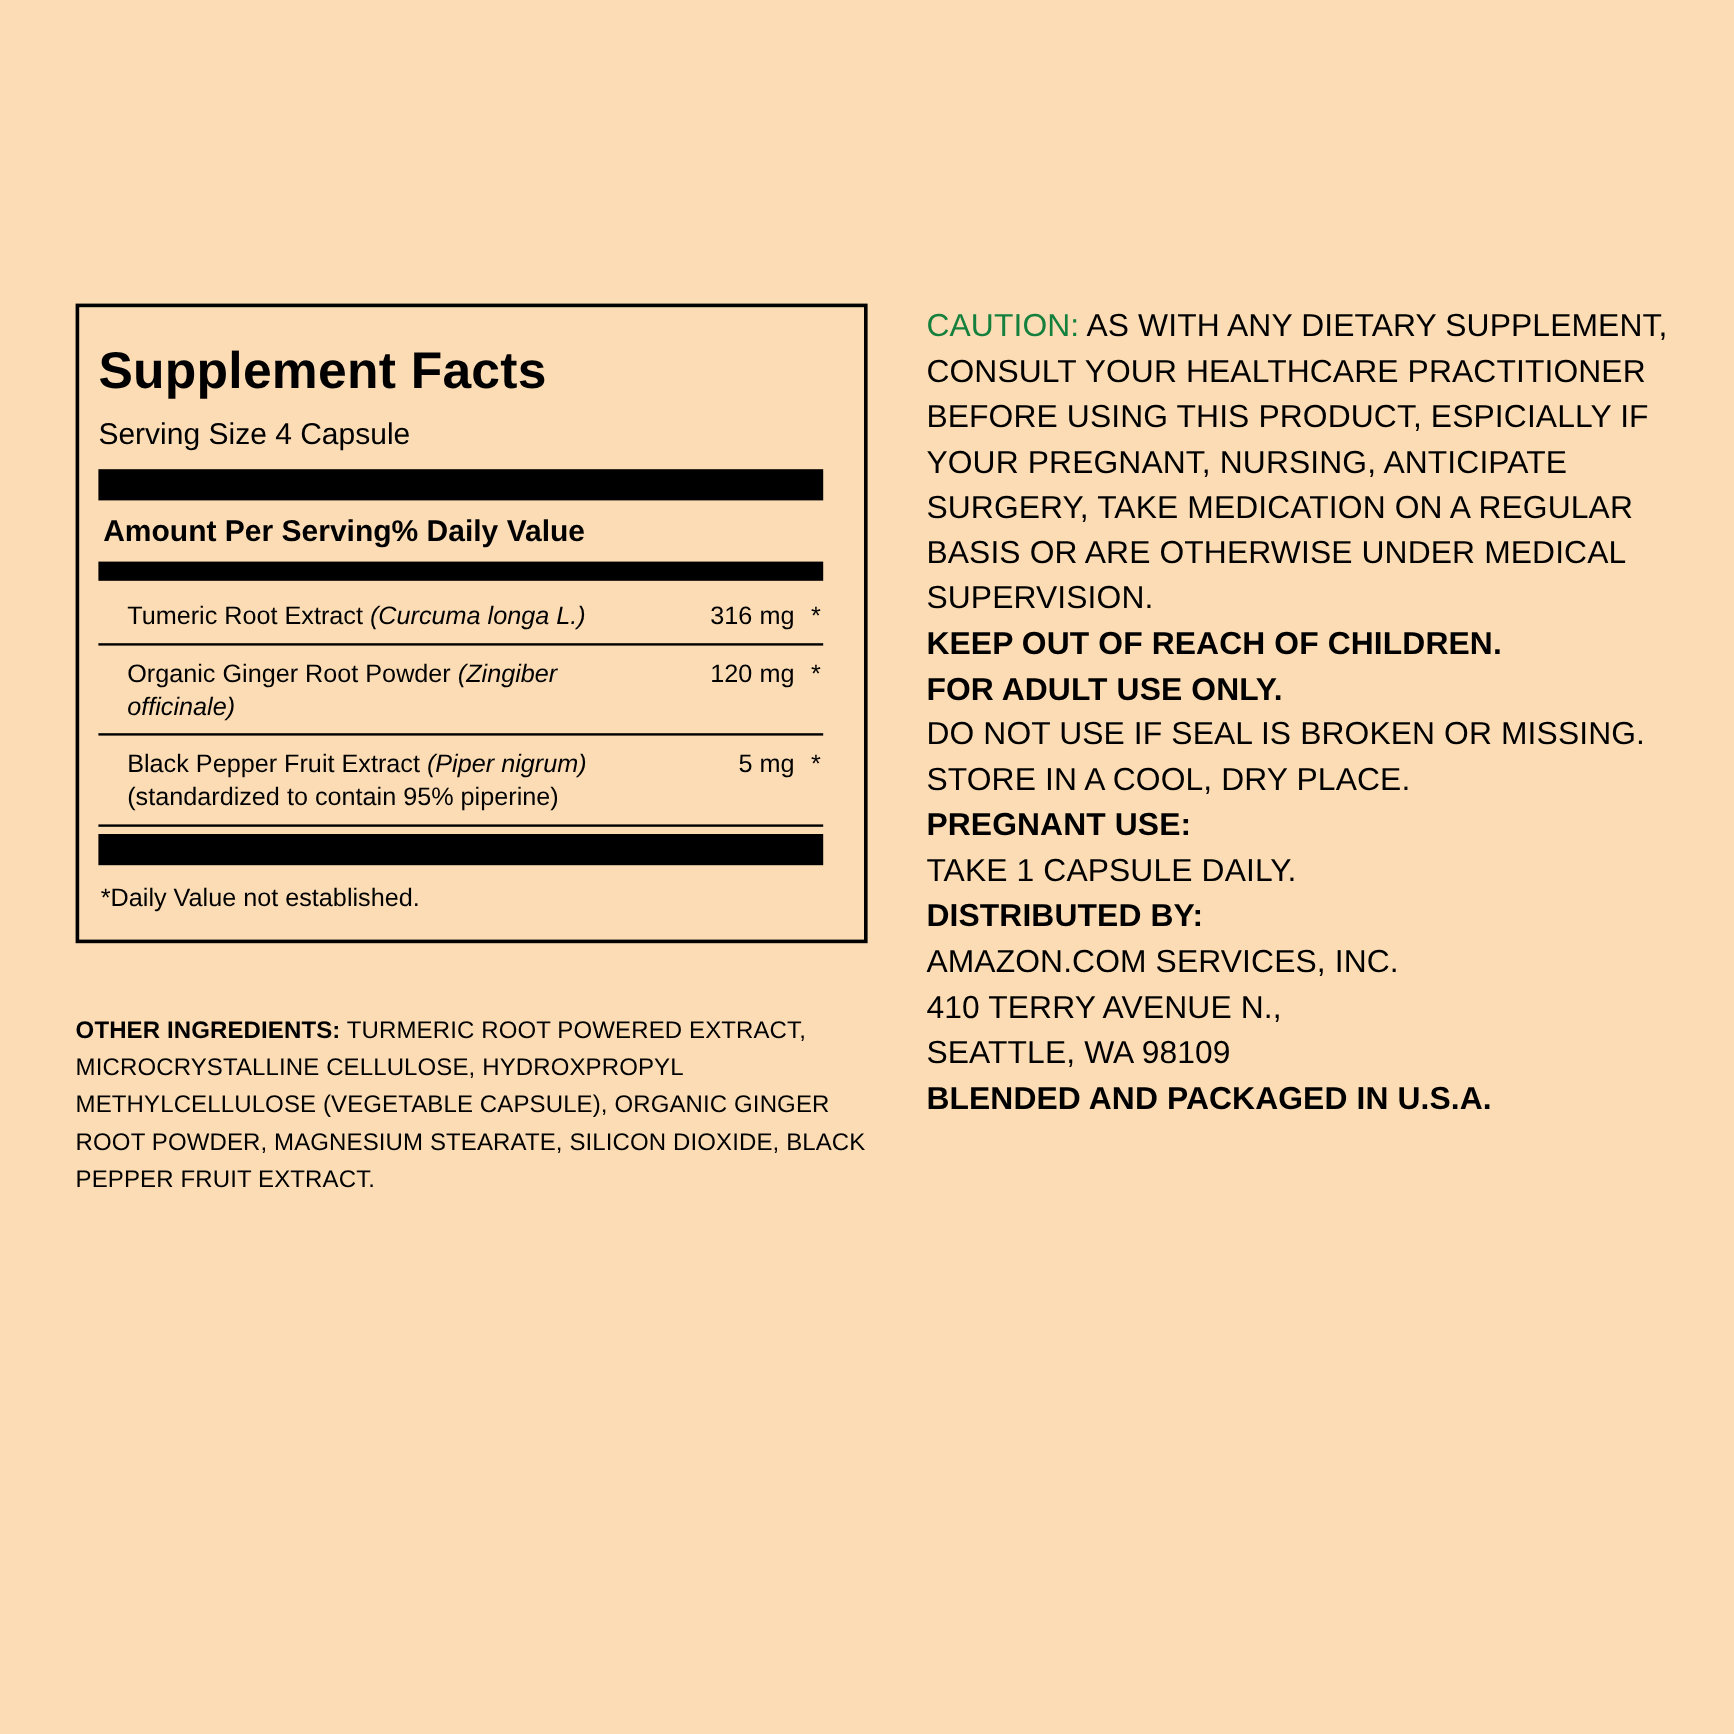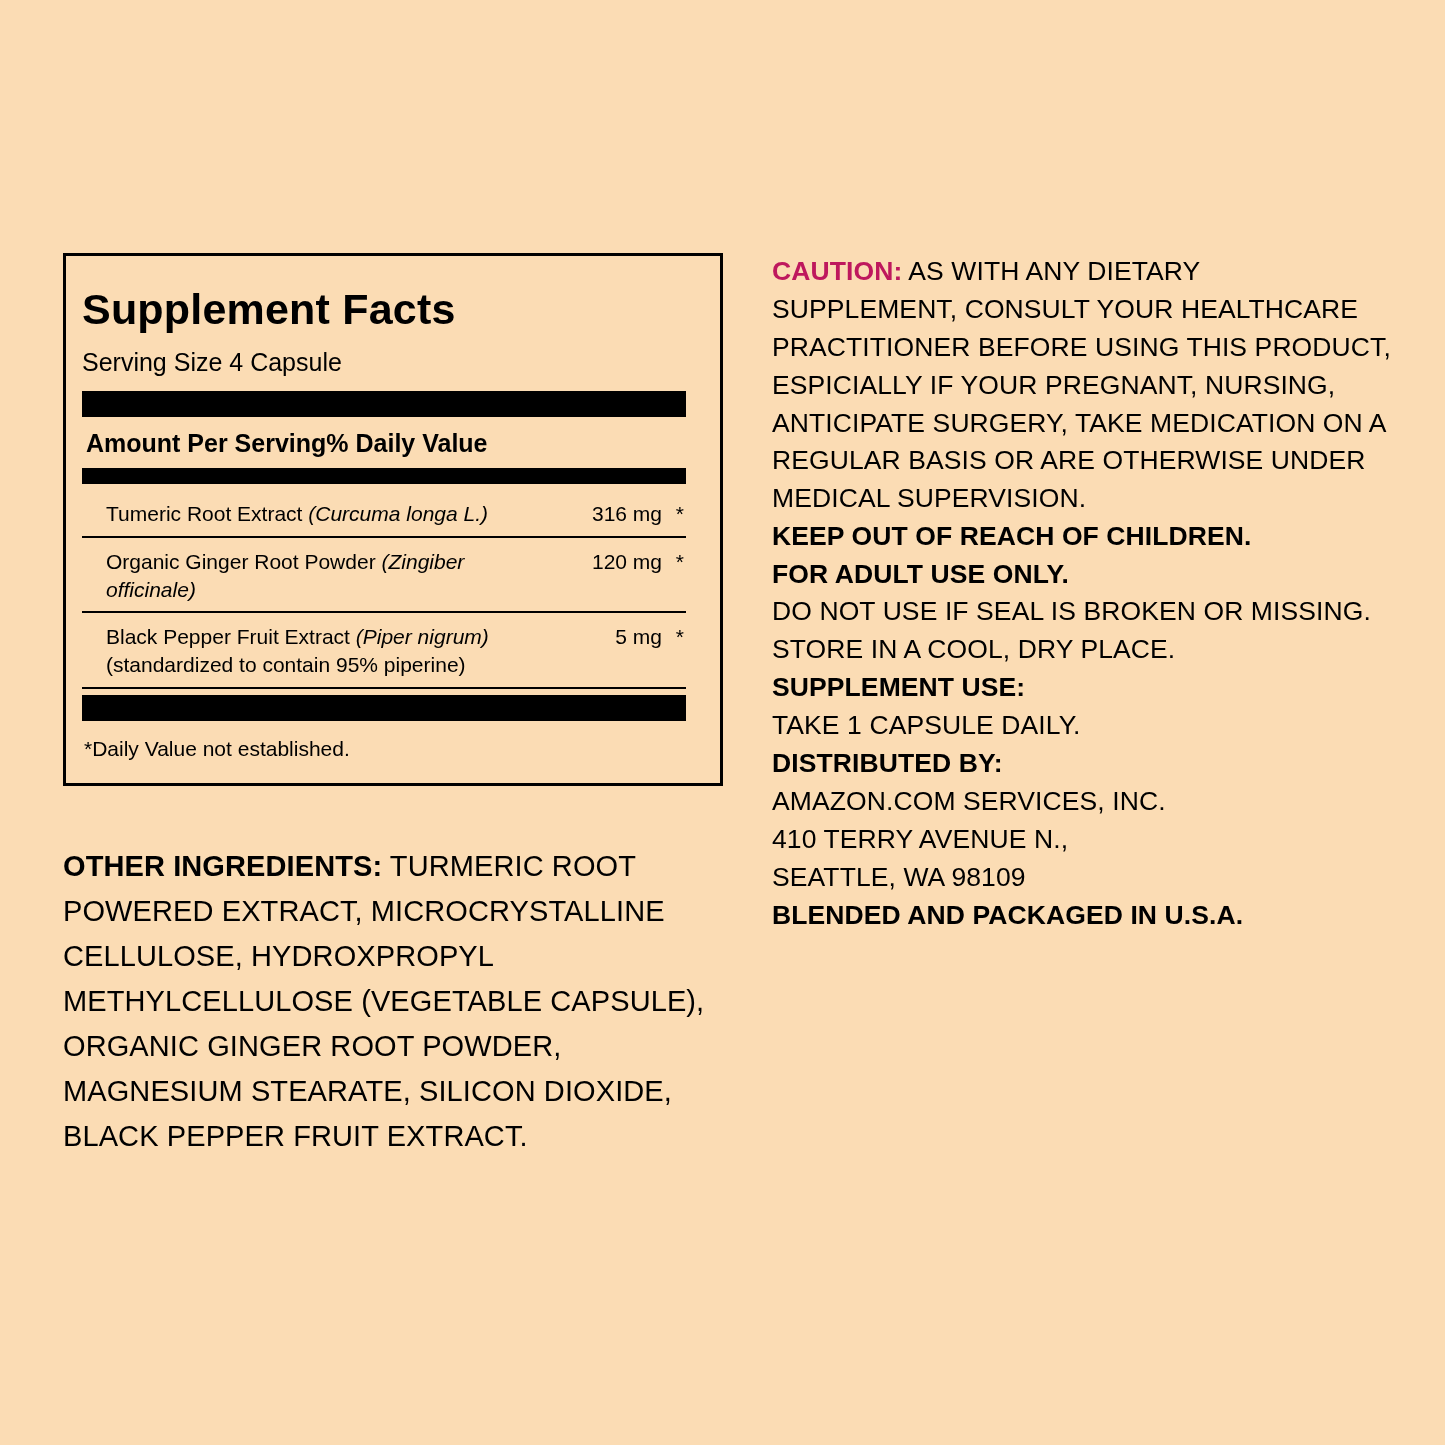--- a/index.html
+++ b/index.html
@@ -113,21 +113,21 @@
     margin: 6px 0 0 0;
   }
 
   .footnote {
     font-size: 21px;
     padding: 16px 2px 0 2px;
   }
 
   .other-ing {
     margin-top: 58px;
-    font-size: 29px;
+    font-size: 20px;
     line-height: 1.55;
     letter-spacing: 0.1px;
   }
   .other-ing b {
     font-weight: bold;
   }
 
   
   .right-col {
     position: absolute;
@@ -138,22 +138,22 @@
     line-height: 1.43;
     letter-spacing: 0.1px;
   }
   .right-col p {
     margin: 0;
   }
   .caution-block {
     margin-bottom: 36px;
   }
   .caution-word {
-    color: #be185d;
-    font-weight: bold;
+    color: #15803d;
+    font-weight: normal;
   }
   .blk {
     margin-bottom: 34px;
   }
   .bold {
     font-weight: bold;
   }
   .tight {
     line-height: 1.42;
   }
@@ -223,21 +223,21 @@
     <p class="blk bold tight">
       <span>KEEP OUT OF REACH OF CHILDREN.</span><br>
       <span>FOR ADULT USE ONLY.</span>
     </p>
 
     <p class="blk">DO NOT USE IF SEAL IS BROKEN OR MISSING.</p>
 
     <p class="blk">STORE IN A COOL, DRY PLACE.</p>
 
     <p class="blk">
-      <span class="bold">SUPPLEMENT USE:</span><br>
+      <span class="bold">PREGNANT USE:</span><br>
       <span>TAKE 1 CAPSULE DAILY.</span>
     </p>
 
     <p class="blk">
       <span class="bold">DISTRIBUTED BY:</span><br>
       <span>AMAZON.COM SERVICES, INC.</span><br>
       <span>410 TERRY AVENUE N.,</span><br>
       <span>SEATTLE, WA 98109</span>
     </p>
 

